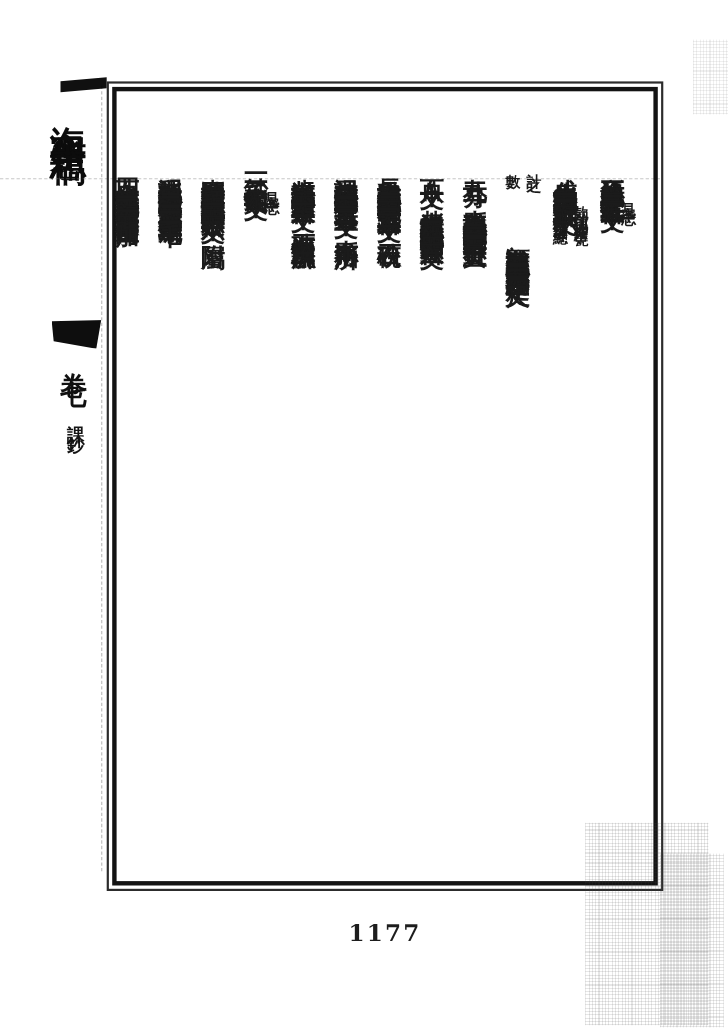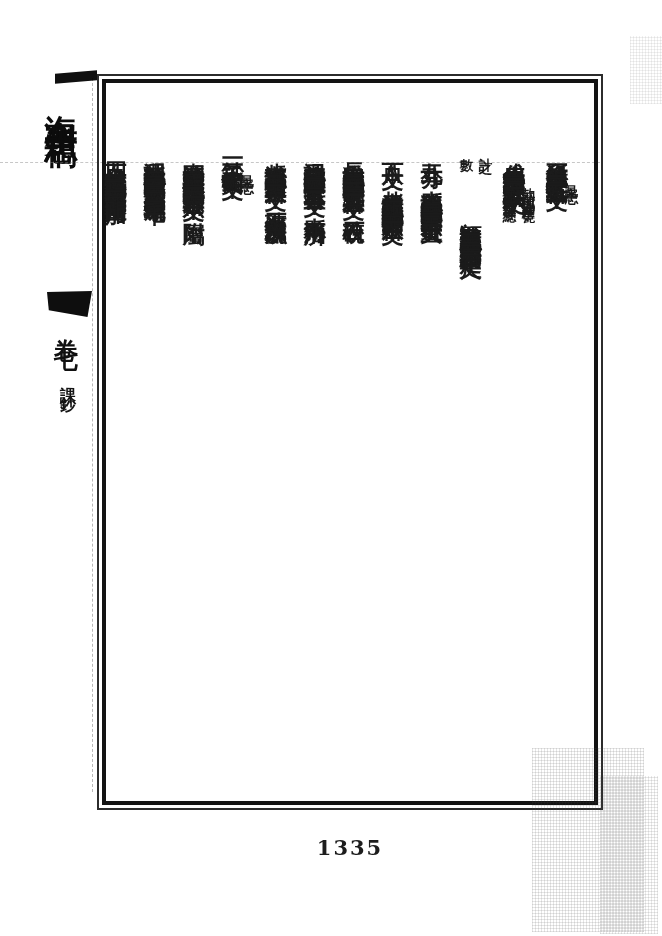--- a/index.html
+++ b/index.html
@@ -90,15 +90,15 @@
           <div class="col"><span class="txt">課程縣市稅課局歲鈔銀二百二十六兩三錢二分三釐帶辦翎毛三千</span></div>
           <div class="col"><span class="txt">四百六十根熟鐵六十九斤三兩二錢折銀一兩三錢八分四釐值閏加</span></div>
         </div>
     </div>
   </div>
 
   <div class="halftone wm-br"></div>
   <div class="halftone wm-rs"></div>
   <div class="halftone wm-tr"></div>
 
-  <div class="page-number">1335</div>
+  <div class="page-number">1177</div>
 
 </div>
 
 </body></html>

